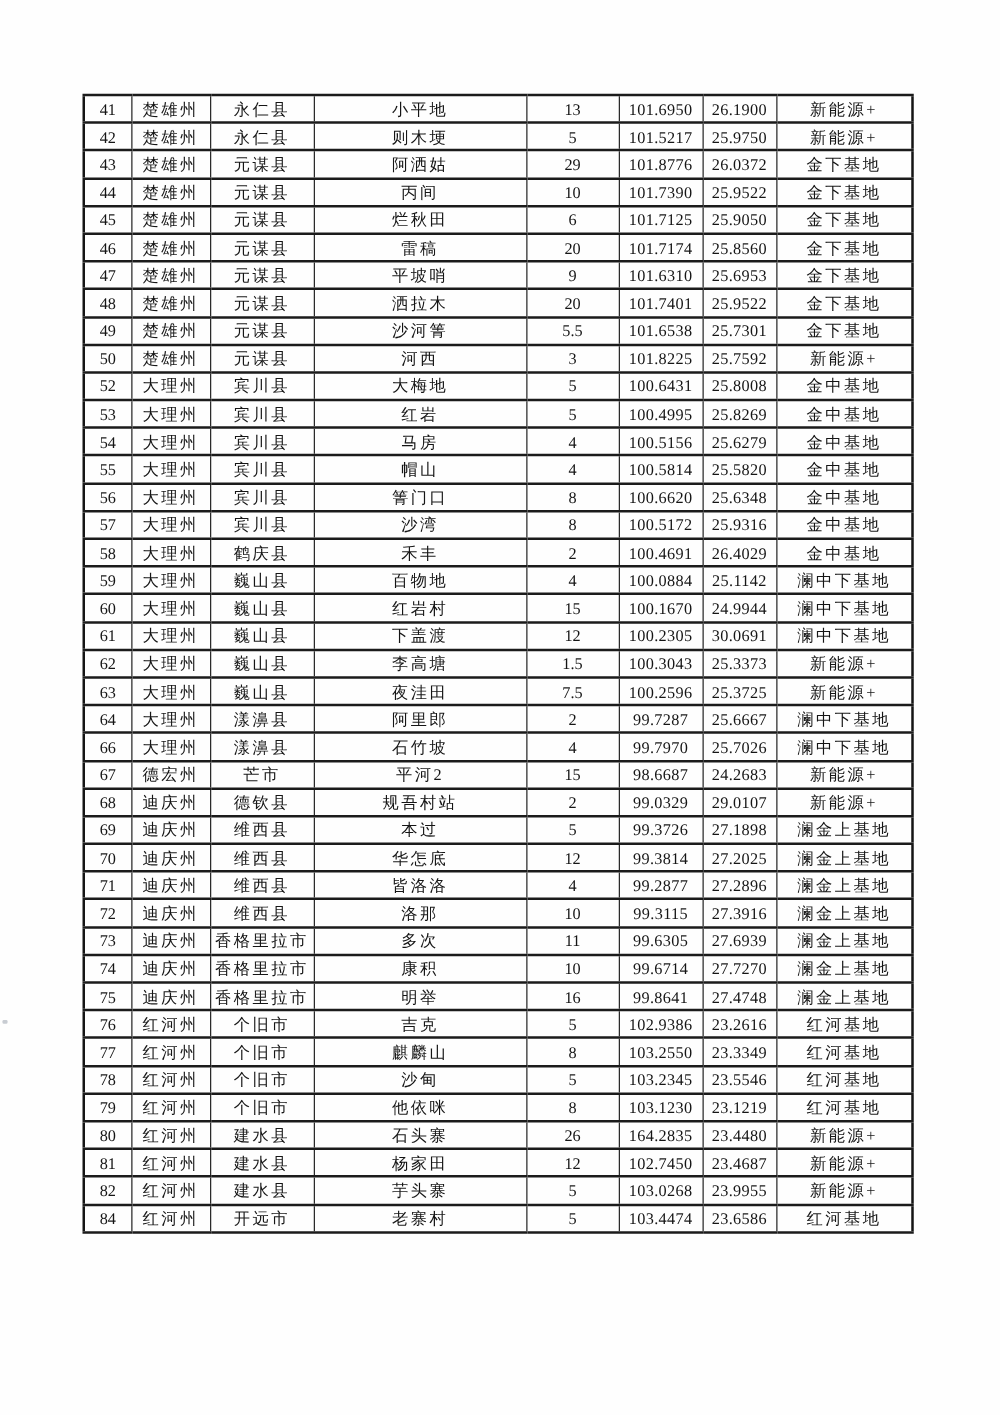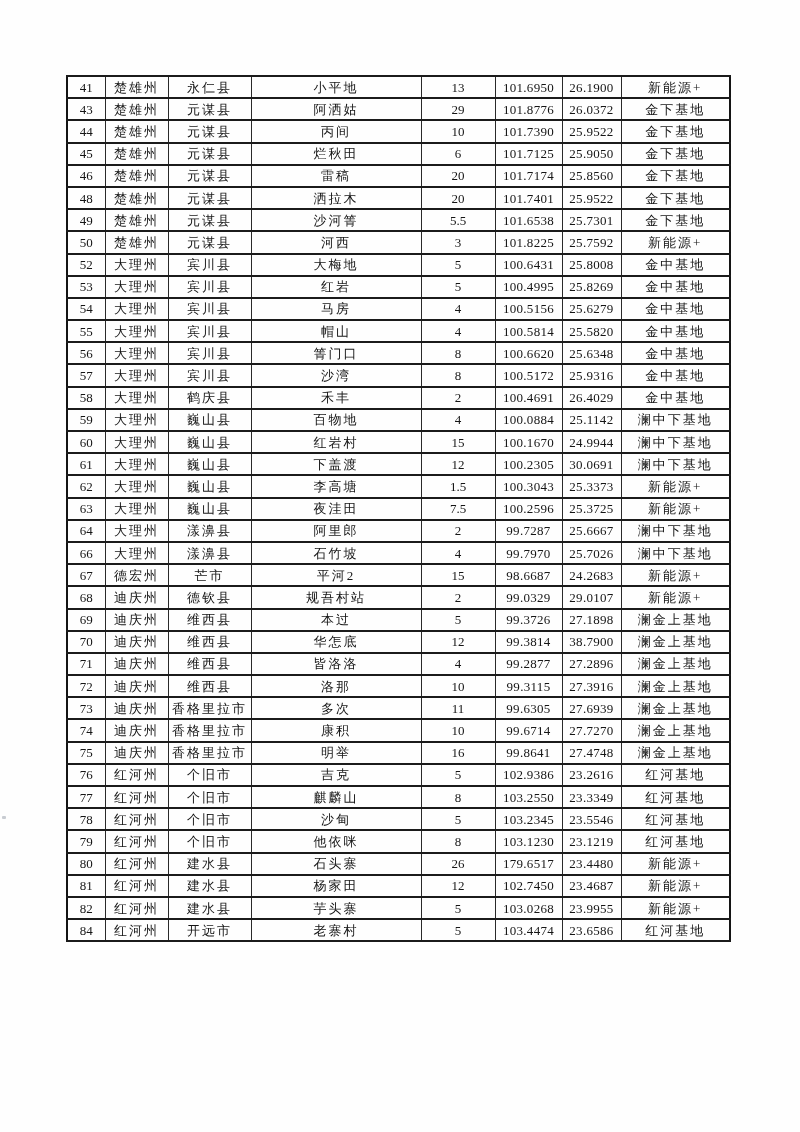--- a/index.html
+++ b/index.html
@@ -86,20 +86,30 @@
           <td class="col-no">41</td>
           <td class="col-prefecture">楚雄州</td>
           <td class="col-county">永仁县</td>
           <td class="col-site">小平地</td>
           <td class="col-capacity">13</td>
           <td class="col-longitude">101.6950</td>
           <td class="col-latitude">26.1900</td>
           <td class="col-category">新能源+</td>
         </tr>
         <tr>
+          <td class="col-no">42</td>
+          <td class="col-prefecture">楚雄州</td>
+          <td class="col-county">永仁县</td>
+          <td class="col-site">则木埂</td>
+          <td class="col-capacity">5</td>
+          <td class="col-longitude">101.5217</td>
+          <td class="col-latitude">25.9750</td>
+          <td class="col-category">新能源+</td>
+        </tr>
+        <tr>
           <td class="col-no">43</td>
           <td class="col-prefecture">楚雄州</td>
           <td class="col-county">元谋县</td>
           <td class="col-site">阿洒姑</td>
           <td class="col-capacity">29</td>
           <td class="col-longitude">101.8776</td>
           <td class="col-latitude">26.0372</td>
           <td class="col-category">金下基地</td>
         </tr>
         <tr>
@@ -123,20 +133,30 @@
           <td class="col-category">金下基地</td>
         </tr>
         <tr>
           <td class="col-no">46</td>
           <td class="col-prefecture">楚雄州</td>
           <td class="col-county">元谋县</td>
           <td class="col-site">雷稿</td>
           <td class="col-capacity">20</td>
           <td class="col-longitude">101.7174</td>
           <td class="col-latitude">25.8560</td>
+          <td class="col-category">金下基地</td>
+        </tr>
+        <tr>
+          <td class="col-no">47</td>
+          <td class="col-prefecture">楚雄州</td>
+          <td class="col-county">元谋县</td>
+          <td class="col-site">平坡哨</td>
+          <td class="col-capacity">9</td>
+          <td class="col-longitude">101.6310</td>
+          <td class="col-latitude">25.6953</td>
           <td class="col-category">金下基地</td>
         </tr>
         <tr>
           <td class="col-no">48</td>
           <td class="col-prefecture">楚雄州</td>
           <td class="col-county">元谋县</td>
           <td class="col-site">洒拉木</td>
           <td class="col-capacity">20</td>
           <td class="col-longitude">101.7401</td>
           <td class="col-latitude">25.9522</td>
@@ -332,21 +352,21 @@
           <td class="col-latitude">27.1898</td>
           <td class="col-category">澜金上基地</td>
         </tr>
         <tr>
           <td class="col-no">70</td>
           <td class="col-prefecture">迪庆州</td>
           <td class="col-county">维西县</td>
           <td class="col-site">华怎底</td>
           <td class="col-capacity">12</td>
           <td class="col-longitude">99.3814</td>
-          <td class="col-latitude">38.7900</td>
+          <td class="col-latitude">27.2025</td>
           <td class="col-category">澜金上基地</td>
         </tr>
         <tr>
           <td class="col-no">71</td>
           <td class="col-prefecture">迪庆州</td>
           <td class="col-county">维西县</td>
           <td class="col-site">皆洛洛</td>
           <td class="col-capacity">4</td>
           <td class="col-longitude">99.2877</td>
           <td class="col-latitude">27.2896</td>
@@ -431,21 +451,21 @@
           <td class="col-longitude">103.1230</td>
           <td class="col-latitude lat-low">23.1219</td>
           <td class="col-category">红河基地</td>
         </tr>
         <tr>
           <td class="col-no">80</td>
           <td class="col-prefecture">红河州</td>
           <td class="col-county">建水县</td>
           <td class="col-site">石头寨</td>
           <td class="col-capacity">26</td>
-          <td class="col-longitude">179.6517</td>
+          <td class="col-longitude">164.2835</td>
           <td class="col-latitude">23.4480</td>
           <td class="col-category">新能源+</td>
         </tr>
         <tr>
           <td class="col-no">81</td>
           <td class="col-prefecture">红河州</td>
           <td class="col-county">建水县</td>
           <td class="col-site">杨家田</td>
           <td class="col-capacity">12</td>
           <td class="col-longitude">102.7450</td>

